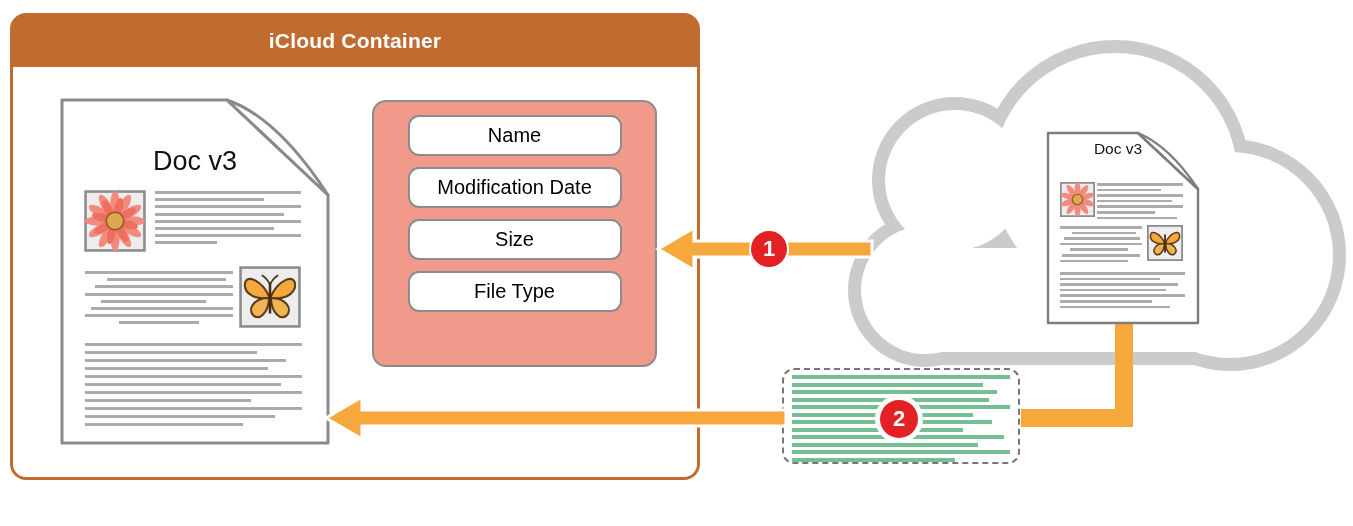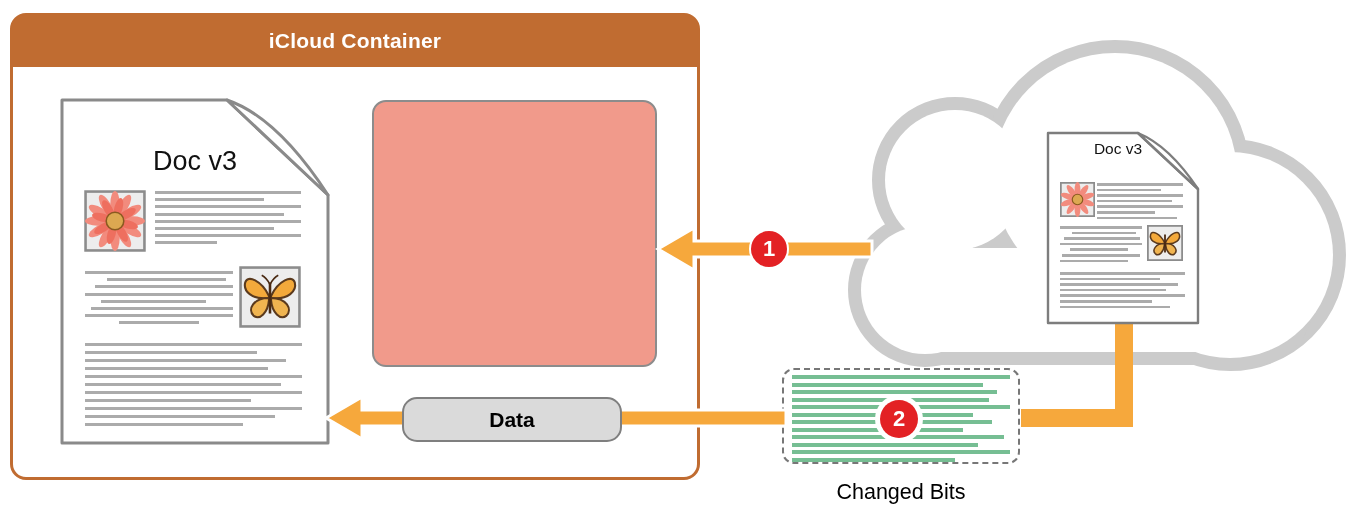--- a/index.html
+++ b/index.html
@@ -259,33 +259,35 @@
       <div class="line-row abs" style="left: 792px; top: 412.5px; width: 181px; height: 4px; background: rgb(118, 190, 147);"></div>
       <div class="line-row abs" style="left: 792px; top: 420px; width: 200px; height: 4px; background: rgb(118, 190, 147);"></div>
       <div class="line-row abs" style="left: 792px; top: 427.5px; width: 171px; height: 4px; background: rgb(118, 190, 147);"></div>
       <div class="line-row abs" style="left: 792px; top: 435px; width: 212px; height: 4px; background: rgb(118, 190, 147);"></div>
       <div class="line-row abs" style="left: 792px; top: 442.5px; width: 186px; height: 4px; background: rgb(118, 190, 147);"></div>
       <div class="line-row abs" style="left: 792px; top: 450px; width: 218px; height: 4px; background: rgb(118, 190, 147);"></div>
       <div class="line-row abs" style="left: 792px; top: 457.5px; width: 163px; height: 4px; background: rgb(118, 190, 147);"></div>
     </div>
 
   <div class="metadata-box">
+    <div class="metadata-pills" id="metadata-pills">
+        <div class="meta-pill">Name</div>
+        <div class="meta-pill">Modification Date</div>
+        <div class="meta-pill">Size</div>
+        <div class="meta-pill">File Type</div>
+      </div>
   </div>
 
   <svg class="layer" viewBox="0 0 1353 526">
     <polygon class="arrow" points="658,249 694,228 694,241 872,241 872,257 694,257 694,270"></polygon>
     <polygon class="arrow" points="326,418 362,397 362,410 786,410 786,426 362,426 362,439"></polygon>
   </svg>
 
-  <div class="data-pill">
-    <span>Data</span>
-  </div>
 
   <div class="badge badge-1">
     <span>1</span>
   </div>
   <div class="badge badge-2">
     <span>2</span>
   </div>
 
-  <div class="changed-label">Changed Bits</div>
 
 </div>
 
 </body></html>

